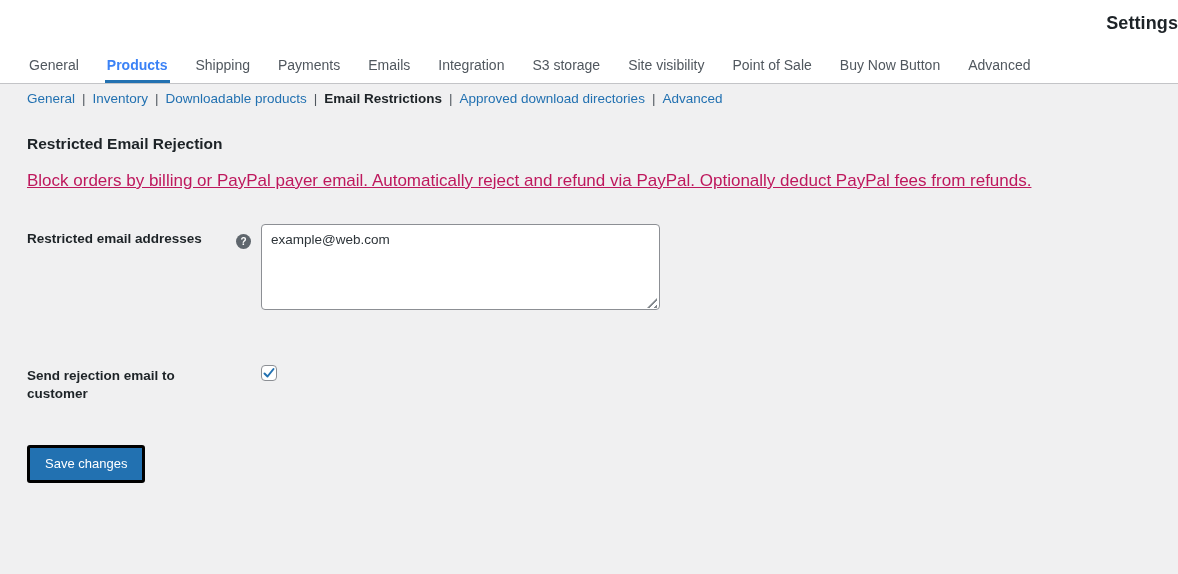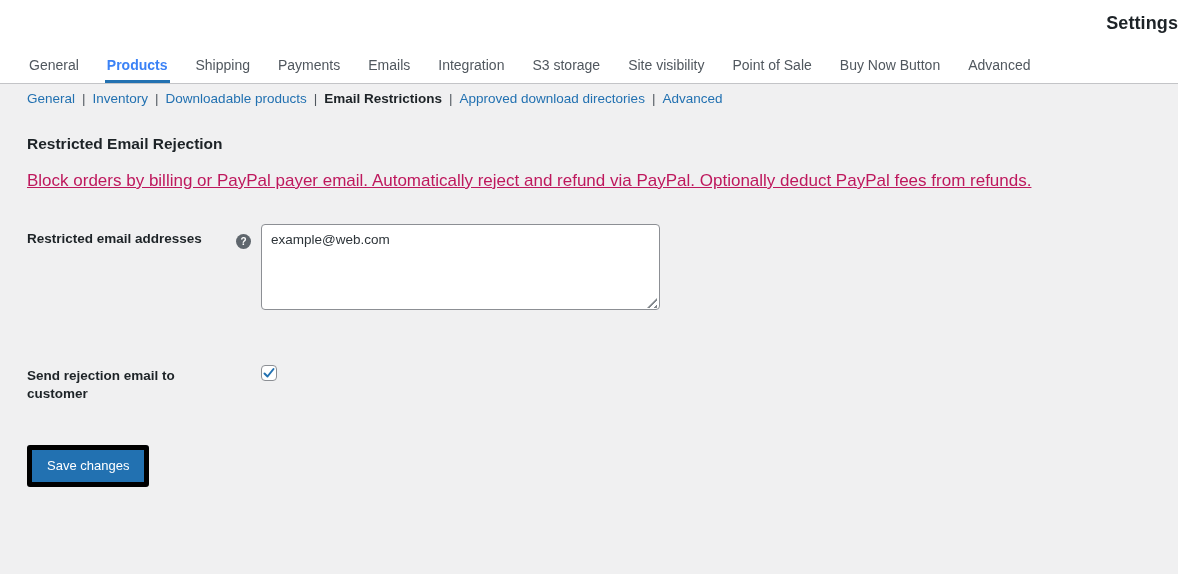--- a/index.html
+++ b/index.html
@@ -178,21 +178,21 @@
     font-size: 13.5px;
     color: #3c434a;
     line-height: 18px;
     padding-top: 1px;
   }
 
   .button-row { margin-top: 42px; }
   .save-button {
     display: inline-block;
     background: #2271b1;
-    border: 5px solid #000000;
+    border: 3px solid #000000;
     border-radius: 3px;
     color: #ffffff;
     font-family: "Liberation Sans", sans-serif;
     font-size: 13px;
     padding: 8px 15px;
     cursor: pointer;
     line-height: 1.2;
   }
 </style>
 </head>

